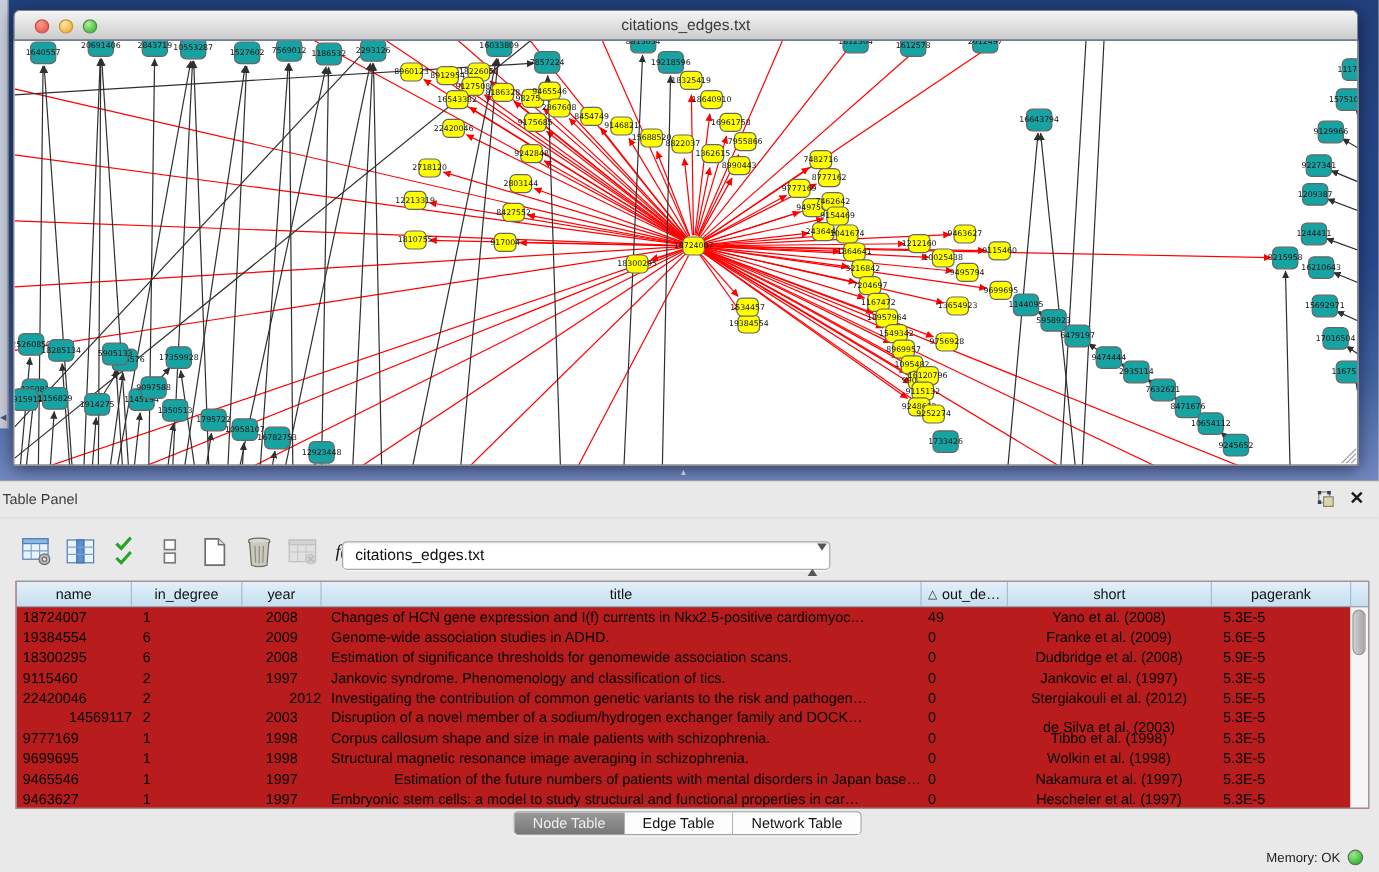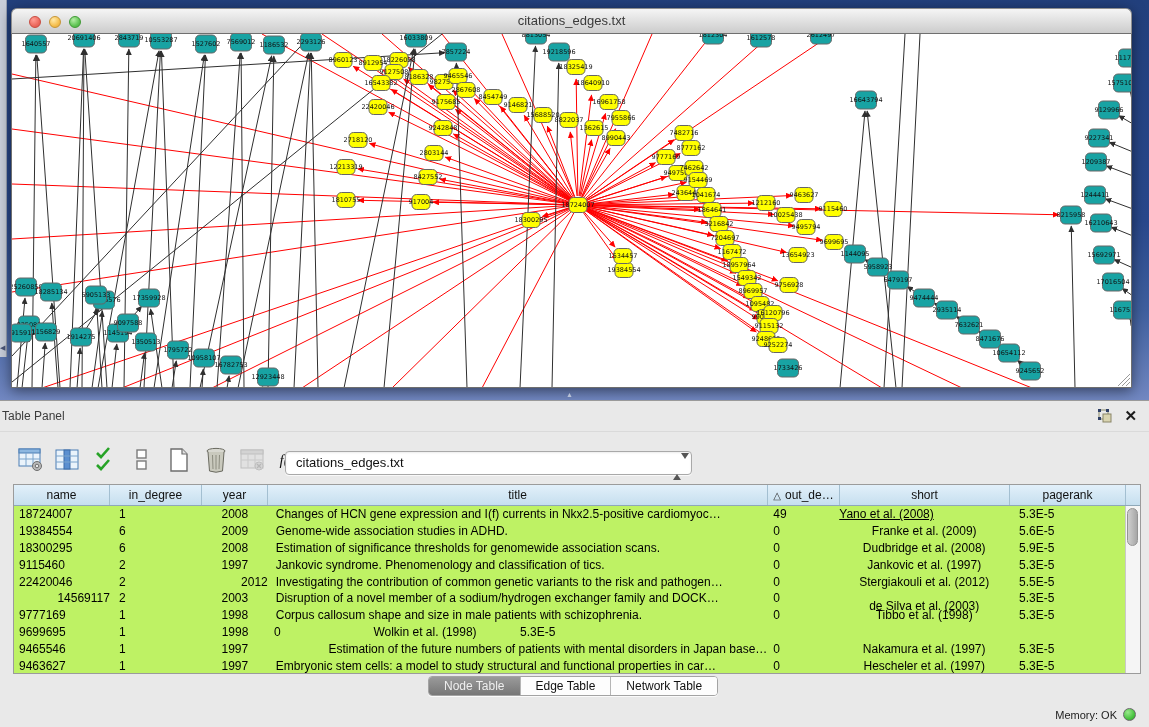--- a/index.html
+++ b/index.html
@@ -44,21 +44,21 @@
   #fx-btn { font-family:"Liberation Serif", serif; font-style:italic; font-size:15px; color:#101010; padding:0 2px; }
 
   #table-selector { position:absolute; left:285px; top:50px; width:407px; height:24px; background:#ffffff;
     border:1px solid #a9a9a9; border-radius:4px; box-shadow:inset 0 1px 2px rgba(0,0,0,.08), 0 1px 0 rgba(255,255,255,.7);
     font-size:13px; color:#111; line-height:22px; padding-left:10px; }
   #selector-stepper { position:absolute; right:9px; top:4px; width:9px; }
   #selector-stepper .up { width:0; height:0; border-left:4.5px solid transparent; border-right:4.5px solid transparent; border-bottom:6px solid #555; margin-bottom:3px; }
   #selector-stepper .down { width:0; height:0; border-left:4.5px solid transparent; border-right:4.5px solid transparent; border-top:6px solid #555; }
 
   #table-wrap { position:absolute; left:13px; top:83px; width:1128px; height:190px;
-    background:#bef264; border:1px solid #9b9b9b; }
+    background:#b91c1c; border:1px solid #9b9b9b; }
   #thead { display:flex; height:21px; background:linear-gradient(#e2f0fa,#c6dfef); border-bottom:1px solid #8fa8b8; }
   .th { font-size:12px; color:#111; display:flex; align-items:center; justify-content:center;
     border-right:1px solid #a3bfd1; white-space:nowrap; overflow:hidden; }
   .th .sort-tri { font-size:10px; margin-right:4px; color:#333; }
   #tbody { position:absolute; left:0; top:21px; width:1111px; height:168px; overflow:hidden; }
   .tr { display:flex; height:16.8px; align-items:center; }
   .td { font-size:12px; color:#000; white-space:nowrap; overflow:hidden; }
   #vscroll { position:absolute; right:0; top:21px; width:15px; height:167px; background:#f5f5f5; border-left:1px solid #c9c9c9; }
   #vthumb { position:absolute; left:1px; top:2px; width:11px; height:38px; border-radius:6px;
     background:linear-gradient(90deg,#cfcfcf,#a6a6a6); border:1px solid #949494; }
@@ -599,21 +599,21 @@
           <span>pagerank</span>
         </div>
       </div>
     <div id="tbody">
         <div class="tr">
           <div class="td" style="width: 96px; text-align: left; padding-left: 5px;">18724007</div>
           <div class="td" style="width: 92px; text-align: left; padding-left: 9px;">1</div>
           <div class="td" style="width: 66px; text-align: center; padding-left: 0px;">2008</div>
           <div class="td" style="width: 500px; text-align: left; padding-left: 8px;">Changes of HCN gene expression and I(f) currents in Nkx2.5-positive cardiomyoc…</div>
           <div class="td" style="width: 72px; text-align: left; padding-left: 6px;">49</div>
-          <div class="td" style="width: 170px; text-align: left; padding-left: 0px; text-decoration: underline;">Yano et al. (2008)</div>
+          <div class="td" style="width: 170px; text-align: center; padding-left: 0px;">Yano et al. (2008)</div>
           <div class="td" style="width: 116px; text-align: left; padding-left: 10px;">5.3E-5</div>
         </div>
         <div class="tr">
           <div class="td" style="width: 96px; text-align: left; padding-left: 5px;">19384554</div>
           <div class="td" style="width: 92px; text-align: left; padding-left: 9px;">6</div>
           <div class="td" style="width: 66px; text-align: center; padding-left: 0px;">2009</div>
           <div class="td" style="width: 500px; text-align: left; padding-left: 8px;">Genome-wide association studies in ADHD.</div>
           <div class="td" style="width: 72px; text-align: left; padding-left: 6px;">0</div>
           <div class="td" style="width: 170px; text-align: center; padding-left: 0px;">Franke et al. (2009)</div>
           <div class="td" style="width: 116px; text-align: left; padding-left: 10px;">5.6E-5</div>
@@ -660,20 +660,21 @@
           <div class="td" style="width: 66px; text-align: center; padding-left: 0px;">1998</div>
           <div class="td" style="width: 500px; text-align: left; padding-left: 8px;">Corpus callosum shape and size in male patients with schizophrenia.</div>
           <div class="td" style="width: 72px; text-align: left; padding-left: 6px;">0</div>
           <div class="td" style="width: 170px; text-align: center; padding-left: 0px;">Tibbo et al. (1998)</div>
           <div class="td" style="width: 116px; text-align: left; padding-left: 10px;">5.3E-5</div>
         </div>
         <div class="tr">
           <div class="td" style="width: 96px; text-align: left; padding-left: 5px;">9699695</div>
           <div class="td" style="width: 92px; text-align: left; padding-left: 9px;">1</div>
           <div class="td" style="width: 66px; text-align: center; padding-left: 0px;">1998</div>
+          <div class="td" style="width: 500px; text-align: left; padding-left: 8px;">Structural magnetic resonance image averaging in schizophrenia.</div>
           <div class="td" style="width: 72px; text-align: left; padding-left: 6px;">0</div>
           <div class="td" style="width: 170px; text-align: center; padding-left: 0px;">Wolkin et al. (1998)</div>
           <div class="td" style="width: 116px; text-align: left; padding-left: 10px;">5.3E-5</div>
         </div>
         <div class="tr">
           <div class="td" style="width: 96px; text-align: left; padding-left: 5px;">9465546</div>
           <div class="td" style="width: 92px; text-align: left; padding-left: 9px;">1</div>
           <div class="td" style="width: 66px; text-align: center; padding-left: 0px;">1997</div>
           <div class="td" style="width: 500px; text-align: right; padding-left: 8px;">Estimation of the future numbers of patients with mental disorders in Japan base…</div>
           <div class="td" style="width: 72px; text-align: left; padding-left: 6px;">0</div>

